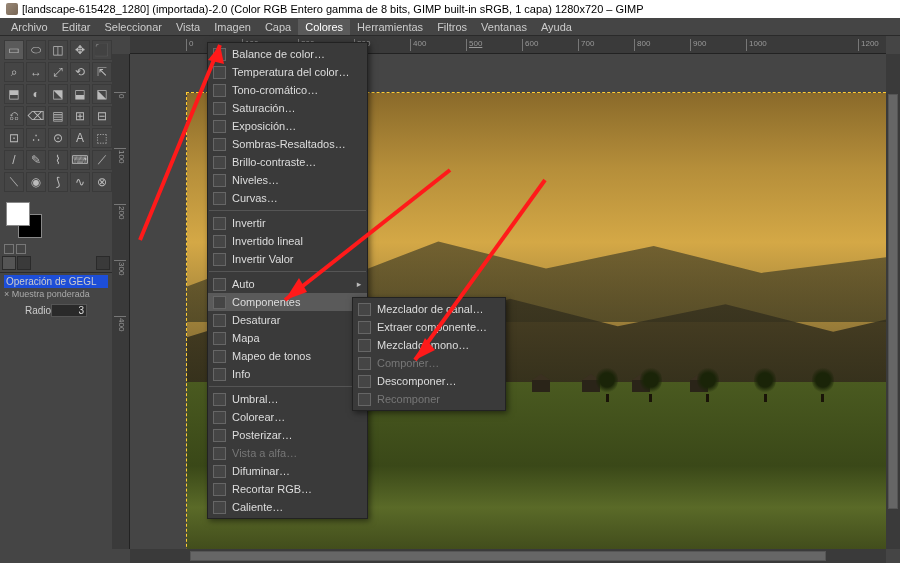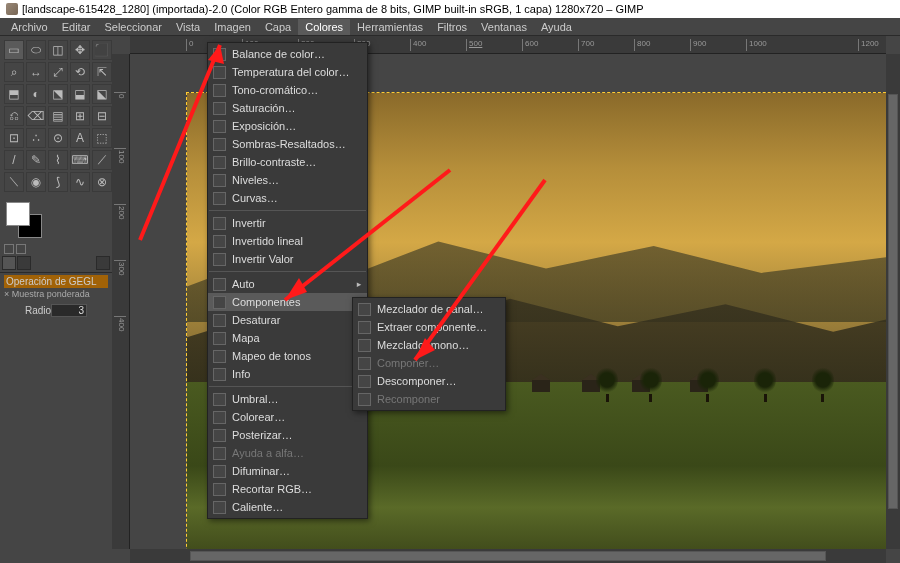--- a/index.html
+++ b/index.html
@@ -18,21 +18,21 @@
 .toolbox { padding: 4px; display: grid; grid-template-columns: repeat(5, 20px); gap: 2px; }
 .tool { width: 20px; height: 20px; background: #454545; border: 1px solid #3a3a3a; display: flex; align-items: center; justify-content: center; color: #bbb; font-size: 12px; }
 .tool.sel { background: #5a5a5a; }
 .fgbg { margin: 6px; position: relative; width: 36px; height: 36px; }
 .fgbg .fg { width: 24px; height: 24px; background: #fff; border: 1px solid #888; position: absolute; top: 0; left: 0; }
 .fgbg .bg { width: 24px; height: 24px; background: #000; border: 1px solid #888; position: absolute; bottom: 0; right: 0; }
 .fgbg-row { display:flex; align-items:center; gap:2px; padding:0 4px;}
 .fgbg-ico { width:10px; height:10px; border:1px solid #777; }
 
 .gegl { border-top: 1px solid #2a2a2a; padding: 2px 4px; font-size: 10px; color: #ccc; }
-.gegl-title { background: #a16207; padding: 1px 2px; }
+.gegl-title { background: #1d4ed8; padding: 1px 2px; }
 .gegl-row { display: flex; justify-content: center; margin-top: 4px; align-items: center; }
 .gegl-row input { width: 36px; background: #2a2a2a; color: #ddd; border: 1px solid #555; font-size: 10px; text-align: right; padding: 0 2px; }
 .tabstrip { display:flex; gap:1px; padding:2px; }
 .tabstrip .t { width:14px; height:14px; background:#3a3a3a; border:1px solid #2a2a2a;}
 .tabstrip .t.act{ background:#555;}
 
 .canvas-wrap { flex: 1; position: relative; background: #454545; }
 .hruler { position: absolute; top: 0; left: 18px; right: 14px; height: 18px; background: #3a3a3a; border-bottom: 1px solid #222; }
 .vruler { position: absolute; top: 18px; left: 0; width: 18px; bottom: 14px; background: #3a3a3a; border-right: 1px solid #222; }
 .ruler-tick { position: absolute; color: #999; font-size: 8px; }
@@ -301,21 +301,21 @@
     <div class="mi">
       <span class="ico"></span>
       <span>Colorear…</span>
     </div>
     <div class="mi">
       <span class="ico"></span>
       <span>Posterizar…</span>
     </div>
     <div class="mi disabled">
       <span class="ico"></span>
-      <span>Ayuda a alfa…</span>
+      <span>Vista a alfa…</span>
     </div>
     <div class="mi">
       <span class="ico"></span>
       <span>Difuminar…</span>
     </div>
     <div class="mi">
       <span class="ico"></span>
       <span>Recortar RGB…</span>
     </div>
     <div class="mi">

